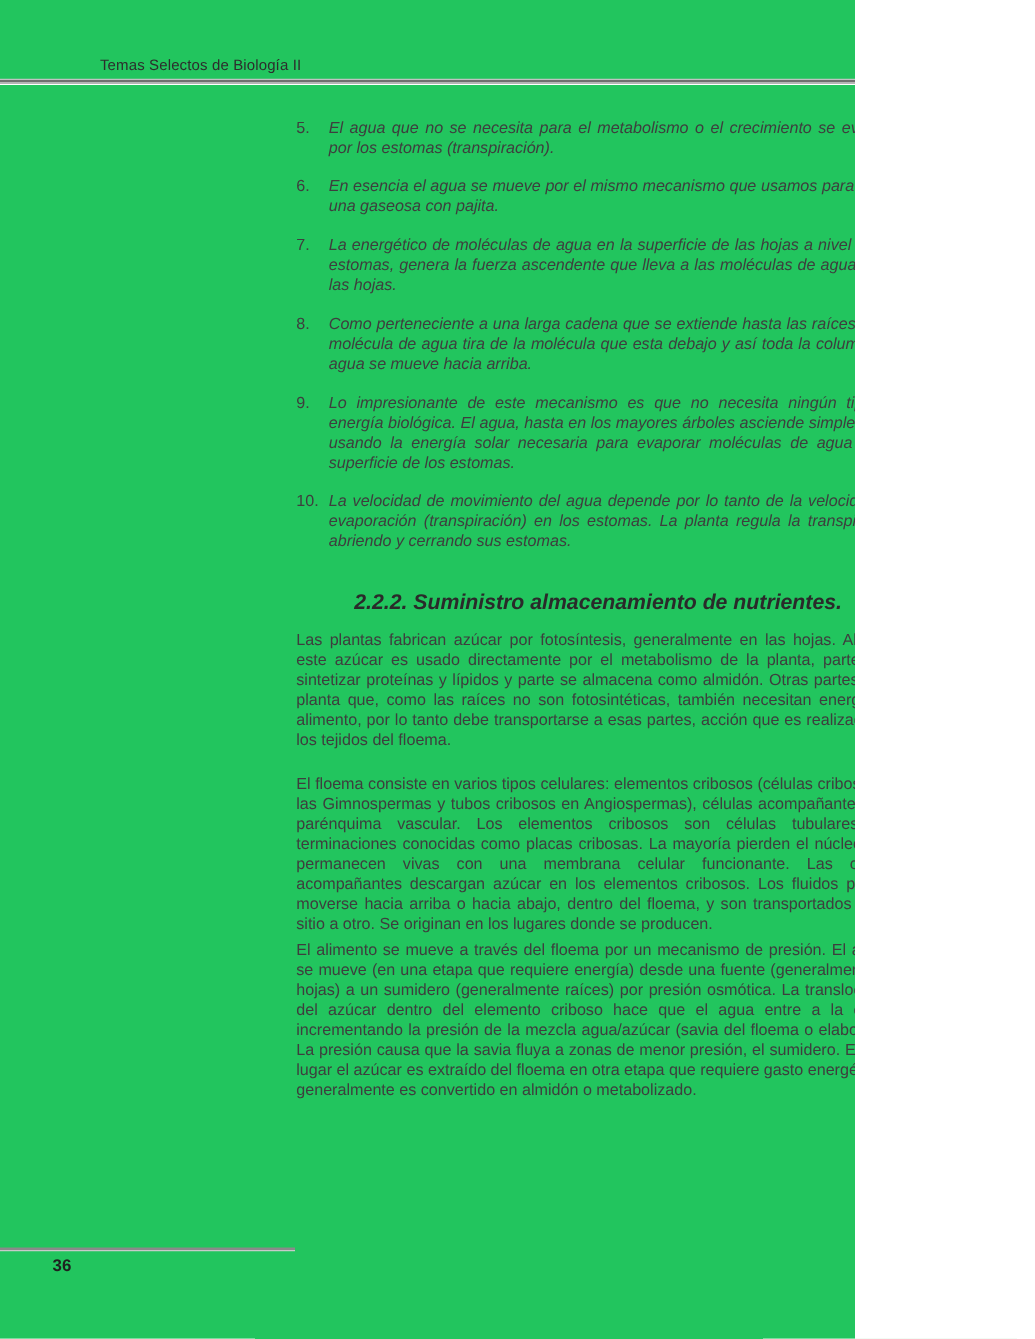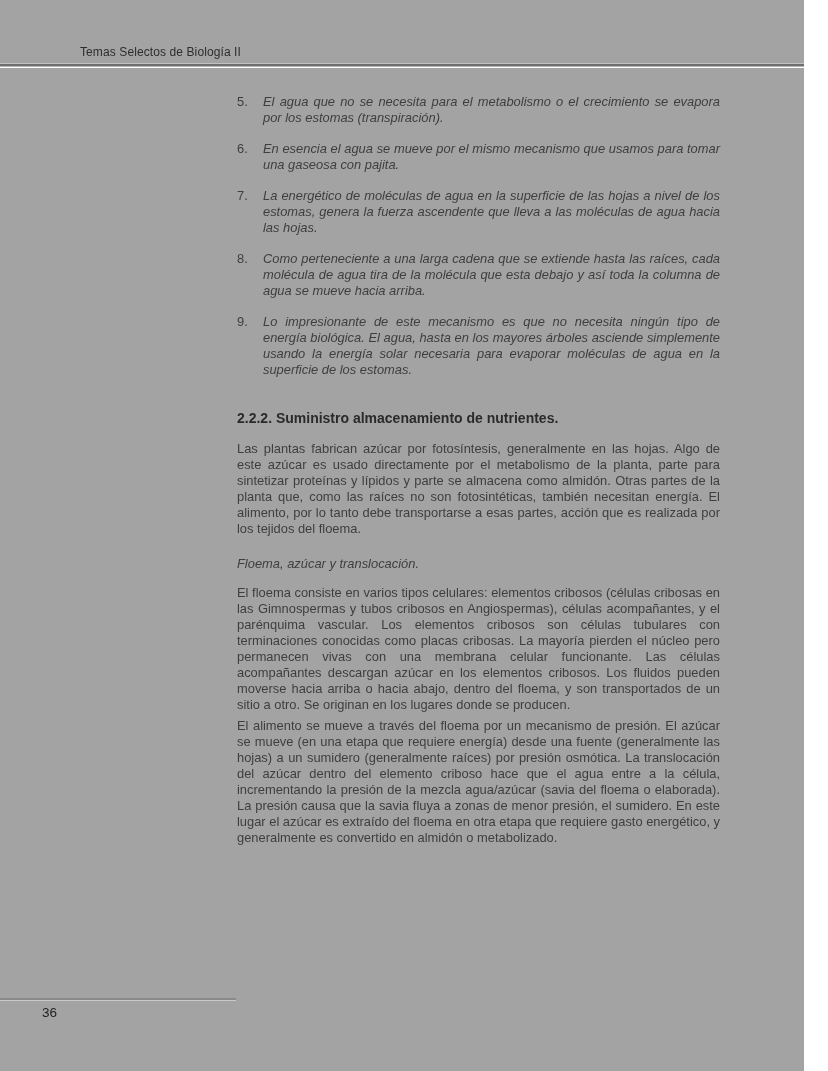--- a/index.html
+++ b/index.html
@@ -2,23 +2,23 @@
 <html><head>
 <meta charset="utf-8">
 <style>
   html, body {
     margin: 0;
     padding: 0;
     background: #ffffff;
   }
   .page {
     position: relative;
-    width: 804px;
+    width: 684px;
     height: 1071px;
-    background: #a3a3a3;
+    background: #22c55e;
     font-family: "Liberation Sans", sans-serif;
     color: #3e3e3e;
     overflow: hidden;
   }
   
   .header-title {
     position: absolute;
     left: 80px;
     top: 45px;
     font-size: 12px;
@@ -58,25 +58,26 @@
     width: 26px;
     text-align: left;
   }
   .num-item .li-text {
     flex: 1 1 auto;
     text-align: justify;
     font-style: italic;
   }
   .section-heading {
     margin: 31px 0 13px 0;
-    font-size: 14px;
+    font-size: 17px;
     line-height: 19px;
     font-weight: 600;
     color: #2a2a2a;
-    text-align: left;
+    text-align: center;
+    font-style: italic;
   }
   .para { margin: 0 0 19px 0; }
   .para.p2 { margin-bottom: 5px; }
   .para.p3 { margin-bottom: 12px; }
   .subheading {
     margin: 0 0 13px 0;
     font-style: italic;
     text-align: left;
   }
   
@@ -88,21 +89,21 @@
     height: 3px;
     background: linear-gradient(to bottom,
       #8a8a8a 0px, #8a8a8a 2px,
       #c9c9c9 2px, #c9c9c9 3px);
   }
   .page-number {
     position: absolute;
     left: 42px;
     top: 1005px;
     font-size: 13.5px;
-    font-weight: normal;
+    font-weight: bold;
     color: #1f1f1f;
   }
 </style>
 </head>
 <body>
 
 <div class="page">
 
   <div class="header-title">Temas Selectos de Biología II</div>
   <div class="header-rule"></div>
@@ -123,27 +124,30 @@
         <div class="li-text">La energético de moléculas de agua en la superficie de las hojas a nivel de los estomas, genera la fuerza ascendente que lleva a las moléculas de agua hacia las hojas.</div>
       </div>
       <div class="num-item">
         <div class="num">8.</div>
         <div class="li-text">Como perteneciente a una larga cadena que se extiende hasta las raíces, cada molécula de agua tira de la molécula que esta debajo y así toda la columna de agua se mueve hacia arriba.</div>
       </div>
       <div class="num-item">
         <div class="num">9.</div>
         <div class="li-text">Lo impresionante de este mecanismo es que no necesita ningún tipo de energía biológica. El agua, hasta en los mayores árboles asciende simplemente usando la energía solar necesaria para evaporar moléculas de agua en la superficie de los estomas.</div>
       </div>
+      <div class="num-item">
+        <div class="num">10.</div>
+        <div class="li-text">La velocidad de movimiento del agua depende por lo tanto de la velocidad de evaporación (transpiración) en los estomas. La planta regula la transpiración abriendo y cerrando sus estomas.</div>
+      </div>
     </div>
 
     <div class="section-heading">2.2.2. Suministro almacenamiento de nutrientes.</div>
 
     <p class="para p1">Las plantas fabrican azúcar por fotosíntesis, generalmente en las hojas. Algo de este azúcar es usado directamente por el metabolismo de la planta, parte para sintetizar proteínas y lípidos y parte se almacena como almidón. Otras partes de la planta que, como las raíces no son fotosintéticas, también necesitan energía. El alimento, por lo tanto debe transportarse a esas partes, acción que es realizada por los tejidos del floema.</p>
 
-    <p class="subheading">Floema, azúcar y translocación.</p>
 
     <p class="para p2">El floema consiste en varios tipos celulares: elementos cribosos (células cribosas en las Gimnospermas y tubos cribosos en Angiospermas), células acompañantes, y el parénquima vascular. Los elementos cribosos son células tubulares con terminaciones conocidas como placas cribosas. La mayoría pierden el núcleo pero permanecen vivas con una membrana celular funcionante. Las células acompañantes descargan azúcar en los elementos cribosos. Los fluidos pueden moverse hacia arriba o hacia abajo, dentro del floema, y son transportados de un sitio a otro. Se originan en los lugares donde se producen.</p>
 
     <p class="para p3">El alimento se mueve a través del floema por un mecanismo de presión. El azúcar se mueve (en una etapa que requiere energía) desde una fuente (generalmente las hojas) a un sumidero (generalmente raíces) por presión osmótica. La translocación del azúcar dentro del elemento criboso hace que el agua entre a la célula, incrementando la presión de la mezcla agua/azúcar (savia del floema o elaborada). La presión causa que la savia fluya a zonas de menor presión, el sumidero. En este lugar el azúcar es extraído del floema en otra etapa que requiere gasto energético, y generalmente es convertido en almidón o metabolizado.</p>
 
   </div>
 
   <div class="footer-rule"></div>
   <div class="page-number">36</div>
 

